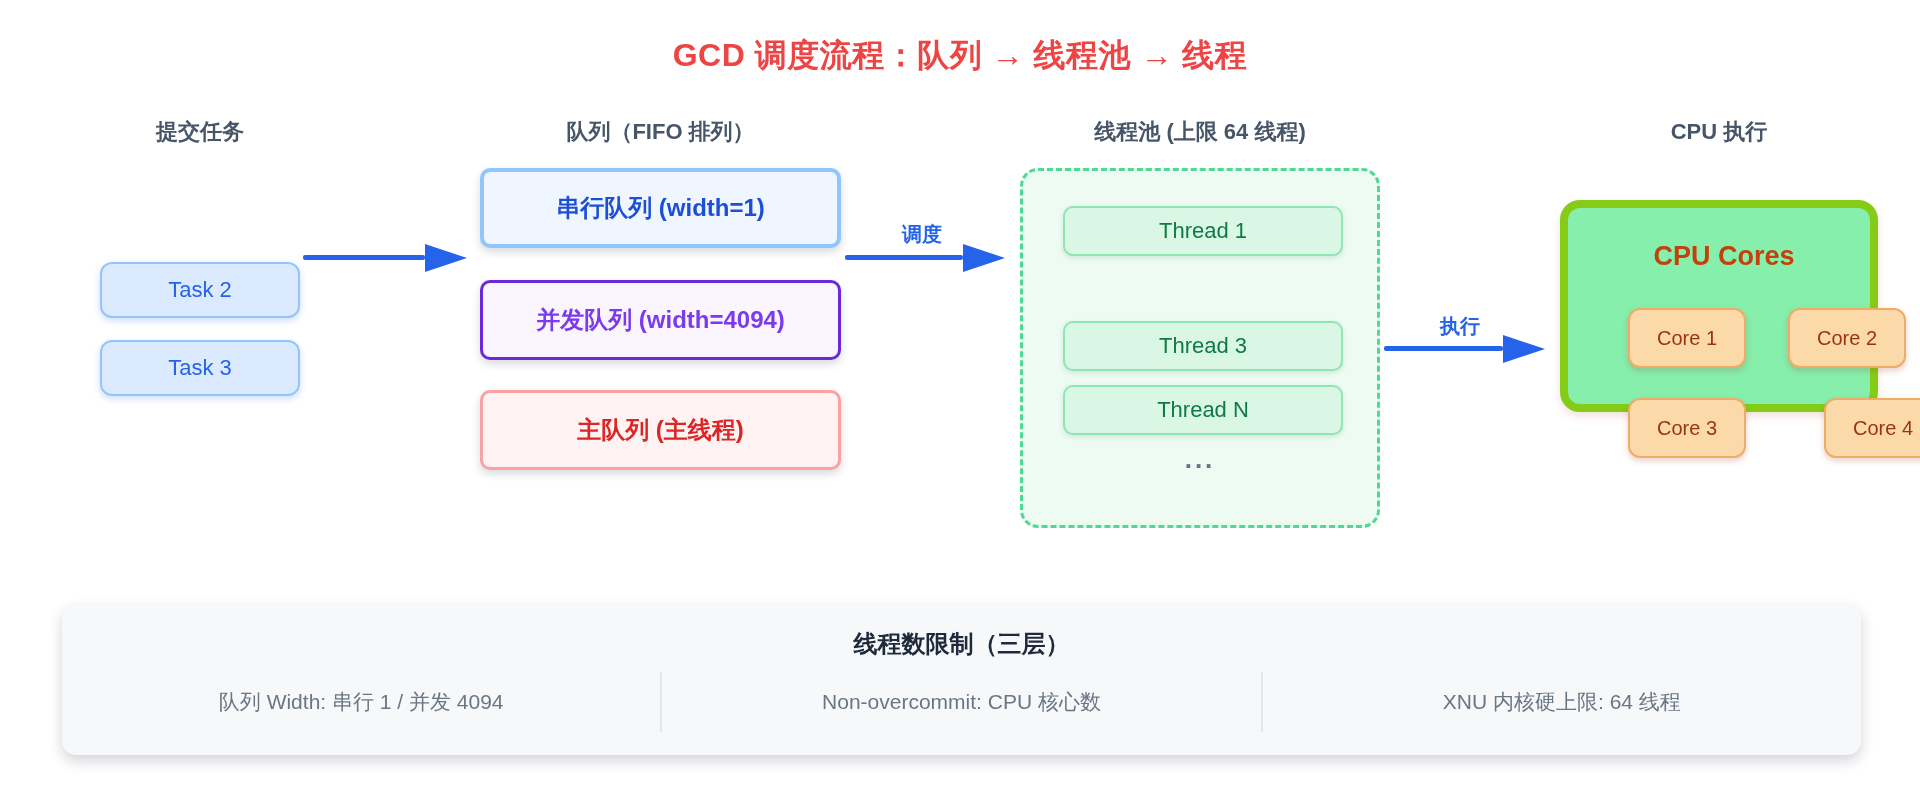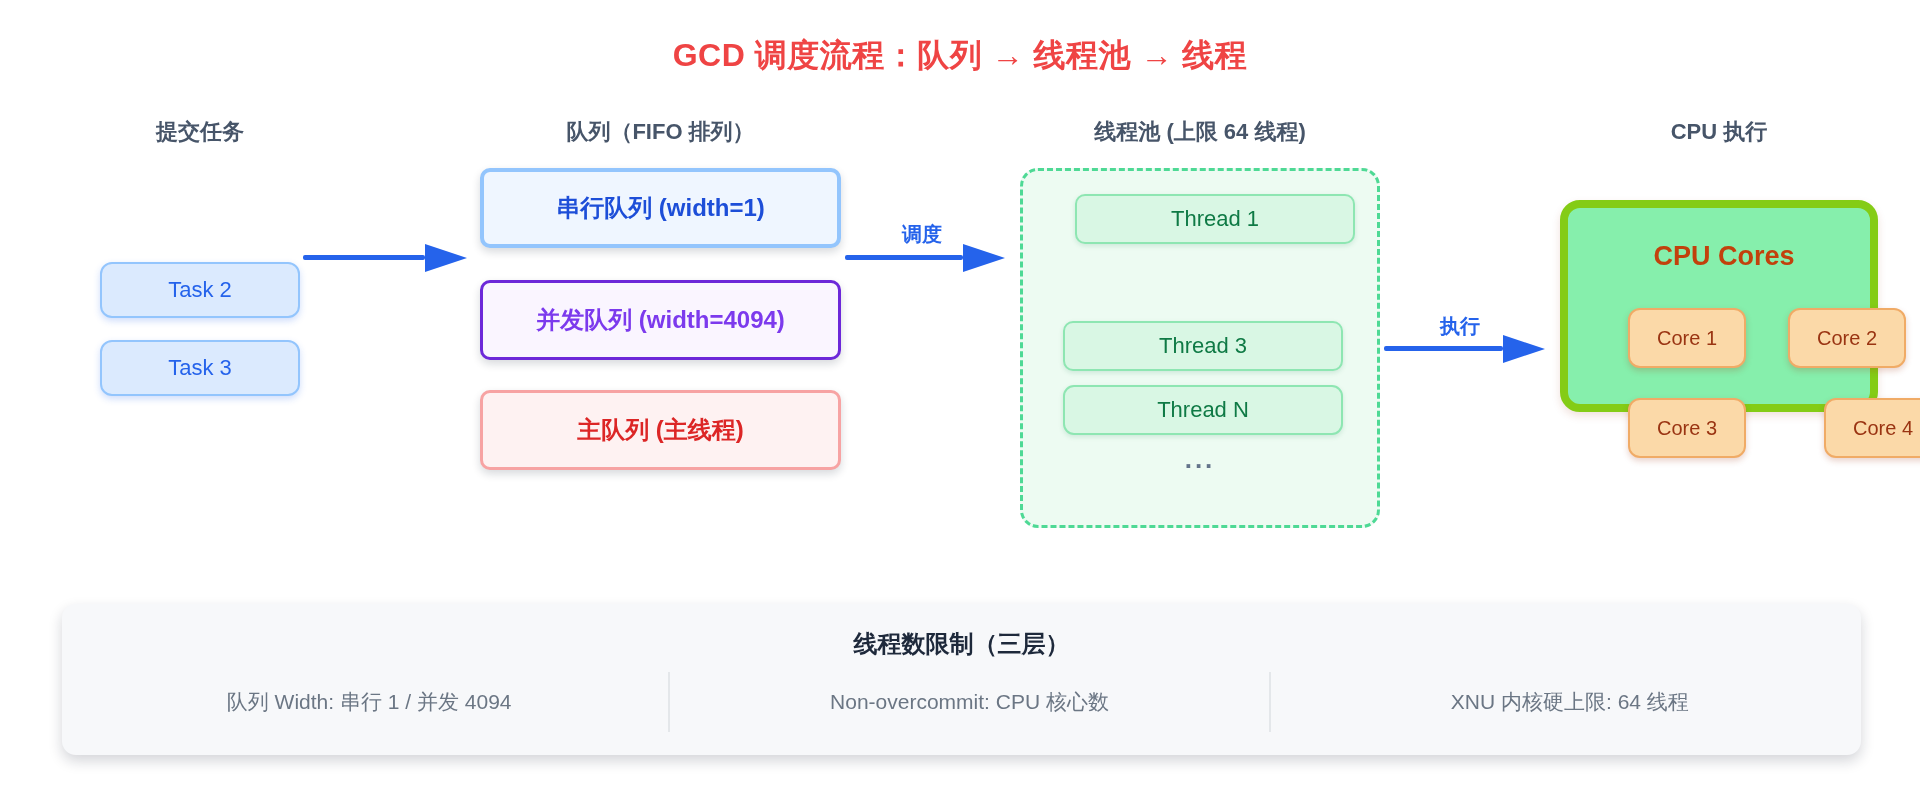--- a/index.html
+++ b/index.html
@@ -65,21 +65,21 @@
   .arrow-line{height:5px;background:#2563eb;border-radius:2px;}
   .arrow-head{width:0;height:0;border-top:14px solid transparent;border-bottom:14px solid transparent;border-left:42px solid #2563eb;}
   .arrow-label{width:104px;height:28px;color:#2563eb;font-size:20px;font-weight:bold;}
 
   
   .limits-panel{
     left:62px;top:604px;width:1799px;height:151px;border-radius:14px;
     background:#f7f8fa;box-shadow:0 6px 14px rgba(15,23,42,.18);
   }
   .limits-title{left:0;top:24px;width:1799px;height:32px;font-size:24px;font-weight:bold;color:#1e293b;}
-  .limits-row{left:8px;top:66px;width:1799px;height:64px;display:flex;align-items:center;}
+  .limits-row{left:0;top:66px;width:1799px;height:64px;display:flex;align-items:center;justify-content:flex-end;}
   .limit-item{flex:1 1 0;display:flex;align-items:center;justify-content:center;font-size:21px;color:#6b7684;}
   .v-divider{width:2px;height:60px;background:#e4e7ea;align-self:center;}
 </style>
 </head>
 <body>
 
 <div class="canvas">
 
   <div class="abs center diagram-title">GCD 调度流程：队列 → 线程池 → 线程</div>
 
@@ -100,23 +100,23 @@
   <div class="abs center queue-box queue-concurrent" style="top:280px;">并发队列 (width=4094)</div>
   <div class="abs center queue-box queue-main" style="top:390px;">主队列 (主线程)</div>
 
   <div class="abs">
     <div class="abs center arrow-label" style="left:870px;top:220px;">调度</div>
     <div class="abs arrow-line" style="left:845px;top:255px;width:118px;"></div>
     <div class="abs arrow-head" style="left:963px;top:244px;"></div>
   </div>
 
   <div class="abs thread-pool">
-    <div class="abs center thread-box" style="top:23px;margin-left:12px;">Thread 1</div>
+    <div class="abs center thread-box" style="top:35px;">Thread 1</div>
     <div class="abs center thread-box" style="top:150px;">Thread 3</div>
-    <div class="abs center thread-box" style="top:214px;border-radius:11px;">Thread N</div>
+    <div class="abs center thread-box" style="top:214px;">Thread N</div>
     <div class="abs center pool-ellipsis">...</div>
   </div>
 
   <div class="abs">
     <div class="abs center arrow-label" style="left:1408px;top:312px;">执行</div>
     <div class="abs arrow-line" style="left:1384px;top:346px;width:119px;"></div>
     <div class="abs arrow-head" style="left:1503px;top:335px;"></div>
   </div>
 
   <div class="abs cpu-box">

